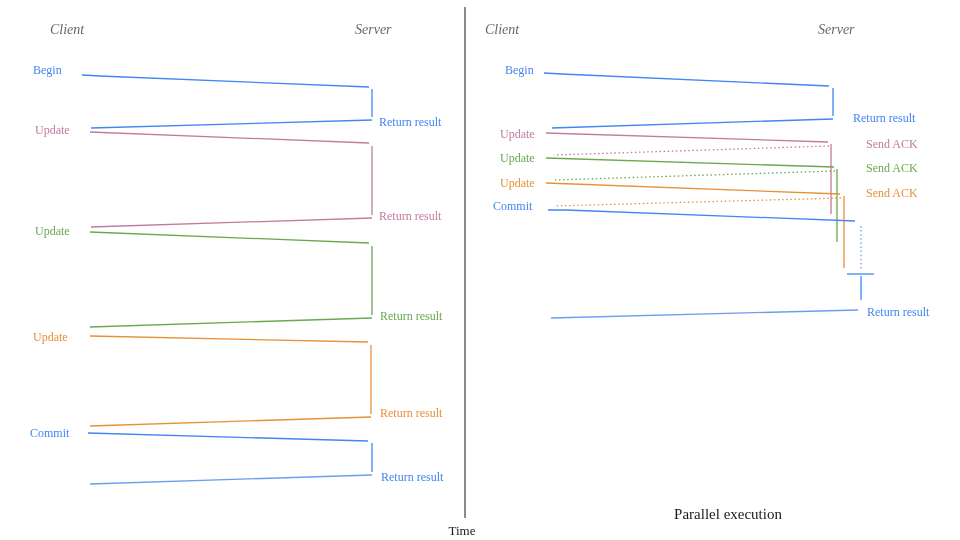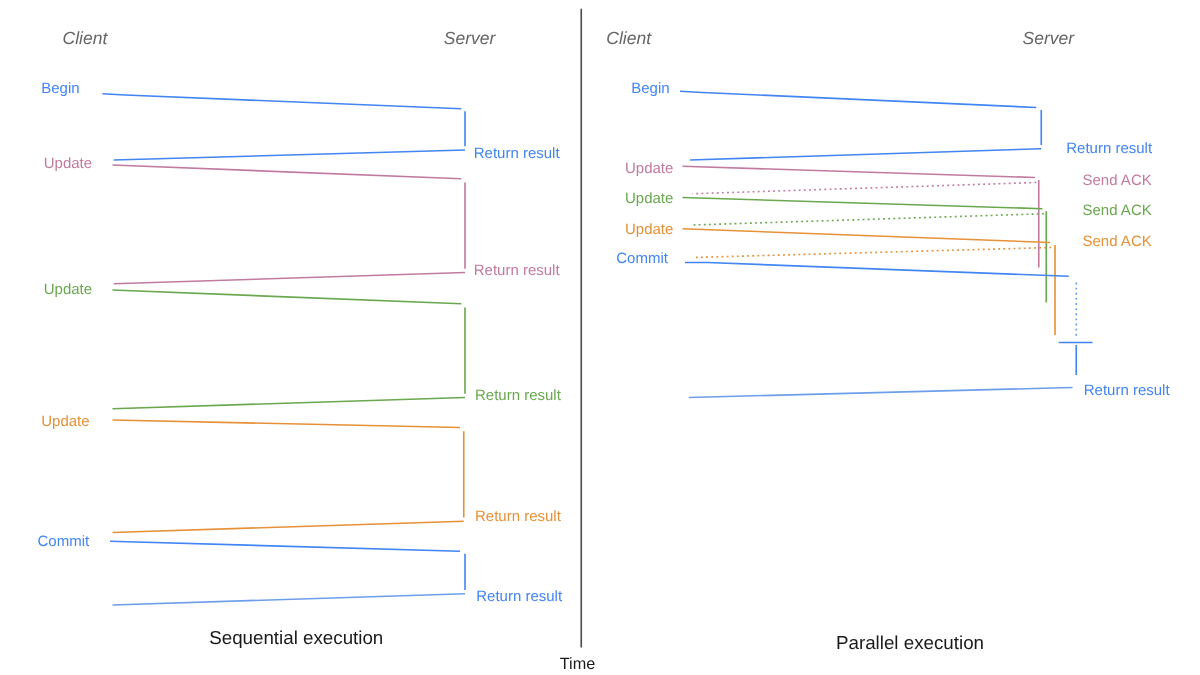--- a/index.html
+++ b/index.html
@@ -1,18 +1,18 @@
 <!DOCTYPE html>
 <html style="--blue: #4285F4; --blue-light: #6D9EEB; --pink: #C27BA0; --green: #6AA84F; --orange: #E69138; --axis: #4d4d4d; --header: #666666; --caption: #1a1a1a;"><head>
 <meta charset="utf-8">
 <style>
   html,body{margin:0;padding:0;background:#fff;}
   .canvas{
     position:relative;width:960px;height:540px;background:#ffffff;
-    font-family:Liberation Sans, sans-serif;overflow:hidden;
+    font-family:Liberation Serif, serif;overflow:hidden;
   }
   svg.wires{position:absolute;left:0;top:0;width:960px;height:540px;}
   svg.wires path{fill:none;stroke-width:1.3;}
   .s-blue{stroke:var(--blue);}
   .s-blue-light{stroke:var(--blue-light);}
   .s-pink{stroke:var(--pink);}
   .s-green{stroke:var(--green);}
   .s-orange{stroke:var(--orange);}
   .s-axis{stroke:var(--axis);stroke-width:1.2;}
   .dotted{stroke-dasharray:1.5 2.6;}
@@ -105,21 +105,20 @@
   <div class="lbl c-green" style="left:35px;top:225px;">Update</div>
   <div class="lbl c-orange" style="left:33px;top:331px;">Update</div>
   <div class="lbl c-blue" style="left:30px;top:427px;">Commit</div>
 
   <div class="lbl c-blue" style="left:379px;top:116px;">Return result</div>
   <div class="lbl c-pink" style="left:379px;top:210px;">Return result</div>
   <div class="lbl c-green" style="left:380px;top:310px;">Return result</div>
   <div class="lbl c-orange" style="left:380px;top:407px;">Return result</div>
   <div class="lbl c-blue" style="left:381px;top:471px;">Return result</div>
 
-  <div class="caption" style="left:237px;top:502px;">Sequential execution</div>
 
   <div class="hdr" style="left:485px;top:22px;">Client</div>
   <div class="hdr" style="left:818px;top:22px;">Server</div>
 
   <div class="lbl c-blue" style="left:505px;top:64px;">Begin</div>
   <div class="lbl c-pink" style="left:500px;top:128px;">Update</div>
   <div class="lbl c-green" style="left:500px;top:152px;">Update</div>
   <div class="lbl c-orange" style="left:500px;top:177px;">Update</div>
   <div class="lbl c-blue" style="left:493px;top:200px;">Commit</div>
 

